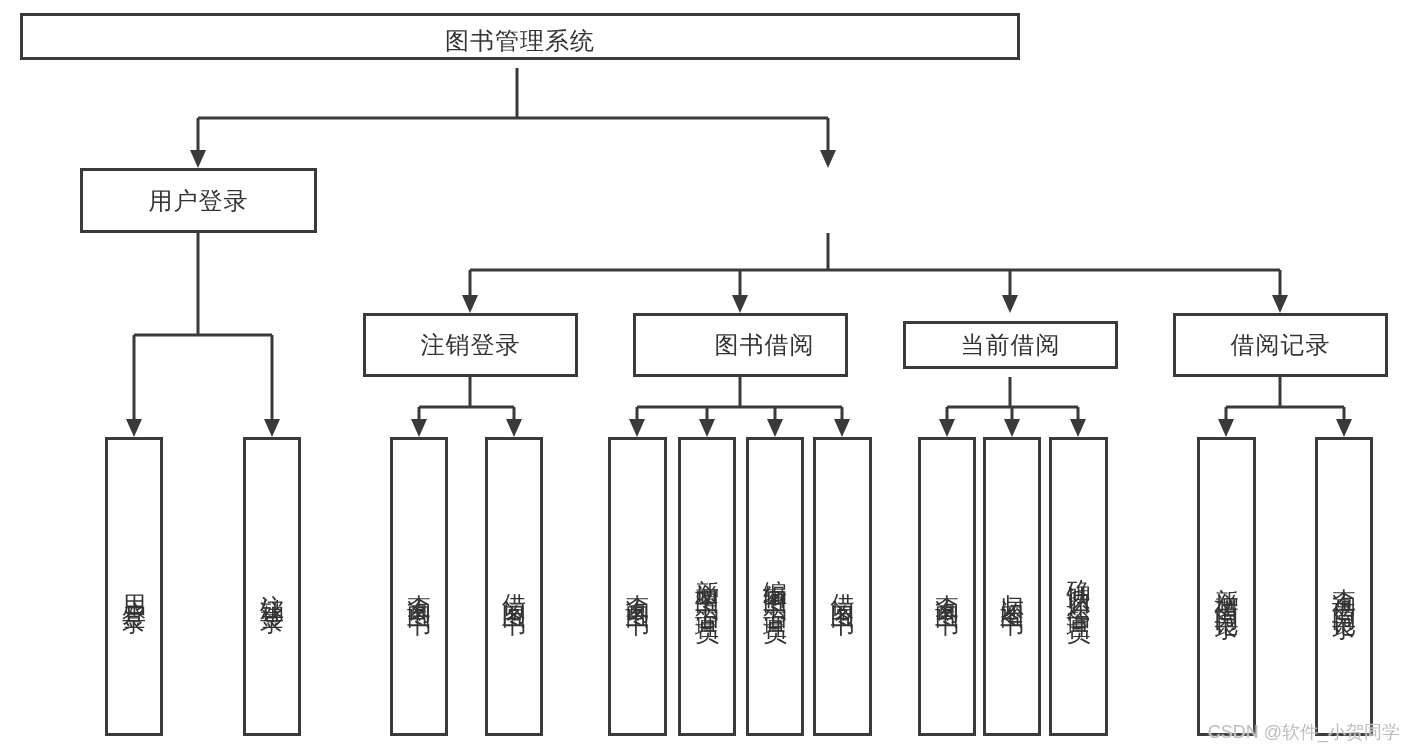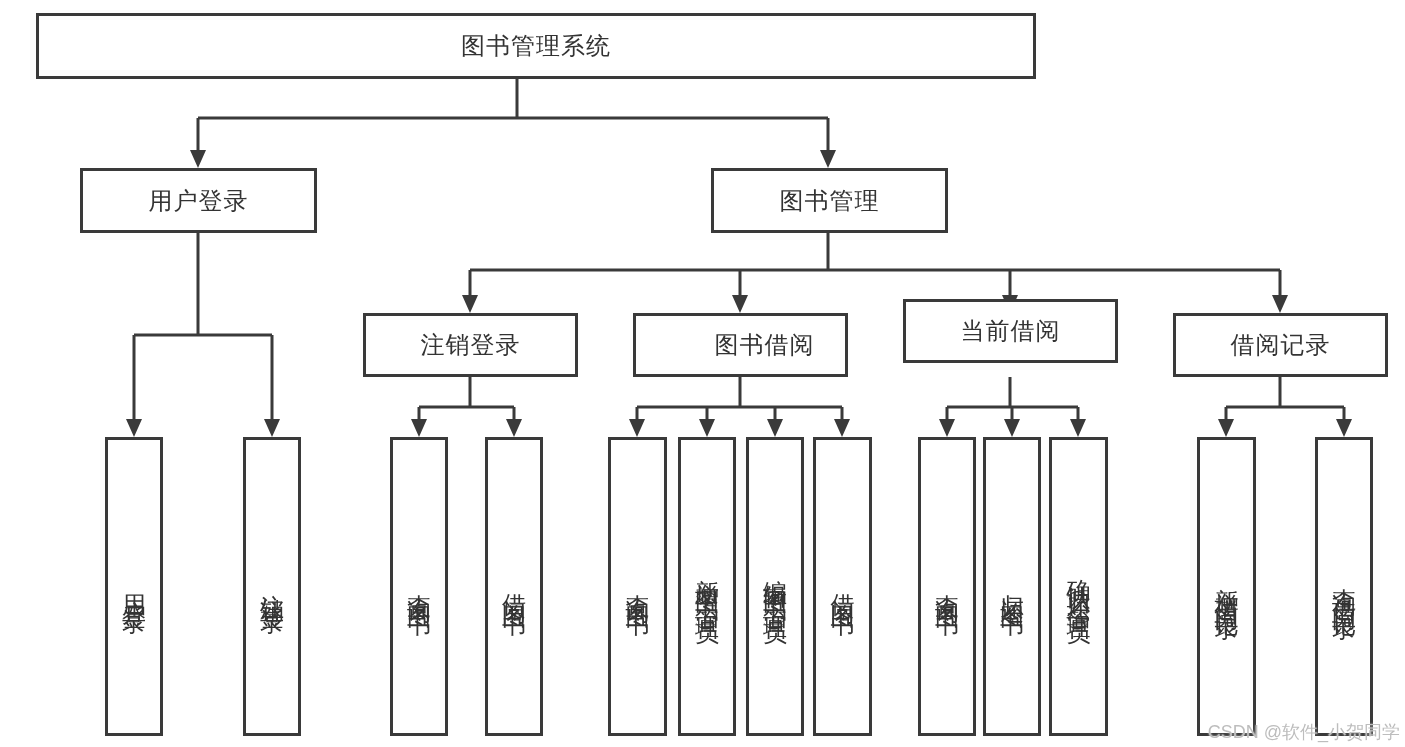--- a/index.html
+++ b/index.html
@@ -80,38 +80,35 @@
       M699 419 L715 419 L707 437 Z
       M767 419 L783 419 L775 437 Z
       M834 419 L850 419 L842 437 Z
       M939 419 L955 419 L947 437 Z
       M1004 419 L1020 419 L1012 437 Z
       M1070 419 L1086 419 L1078 437 Z
       M1218 419 L1234 419 L1226 437 Z
       M1336 419 L1352 419 L1344 437 Z"></path>
   </svg>
 
-  <div class="hbox" style="left:36px; top:13px; width:1000px; height:66px;">
+  <div class="hbox" style="left:20px; top:13px; width:1000px; height:47px;align-items:flex-end;">
     <span>图书管理系统</span>
   </div>
 
   <div class="hbox" style="left:80px; top:168px; width:237px; height:65px;">
     <span>用户登录</span>
-  </div>
-  <div class="hbox" style="left:711px; top:168px; width:237px; height:65px;">
-    <span>图书管理</span>
   </div>
 
   <div class="hbox" style="left:363px; top:313px; width:215px; height:64px;">
     <span>注销登录</span>
   </div>
   <div class="hbox" style="left:633px; top:313px; width:215px; height:64px;padding-left:48px;">
     <span>图书借阅</span>
   </div>
-  <div class="hbox" style="left:903px; top:299px; width:215px; height:64px;">
+  <div class="hbox" style="left:903px; top:321px; width:215px; height:48px;">
     <span>当前借阅</span>
   </div>
   <div class="hbox" style="left:1173px; top:313px; width:215px; height:64px;">
     <span>借阅记录</span>
   </div>
 
   <div class="vbox" style="left:105px; top:437px; width:58px; height:299px;">
     <span>用户登录</span>
   </div>
   <div class="vbox" style="left:243px; top:437px; width:58px; height:299px;">

